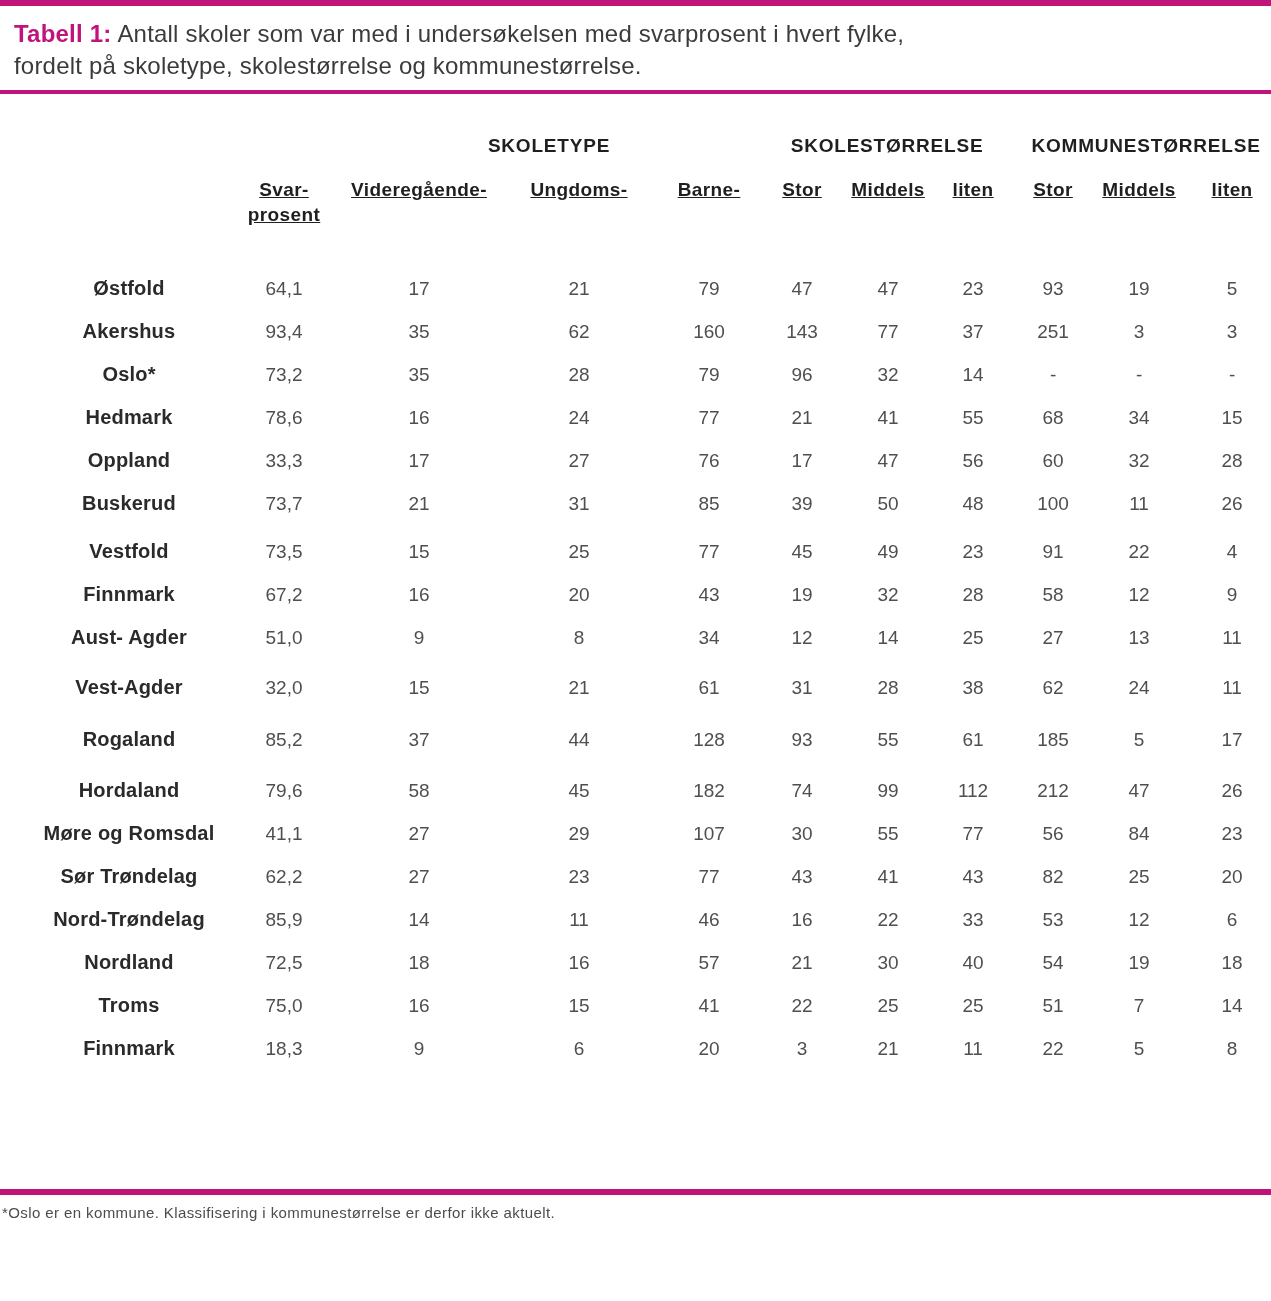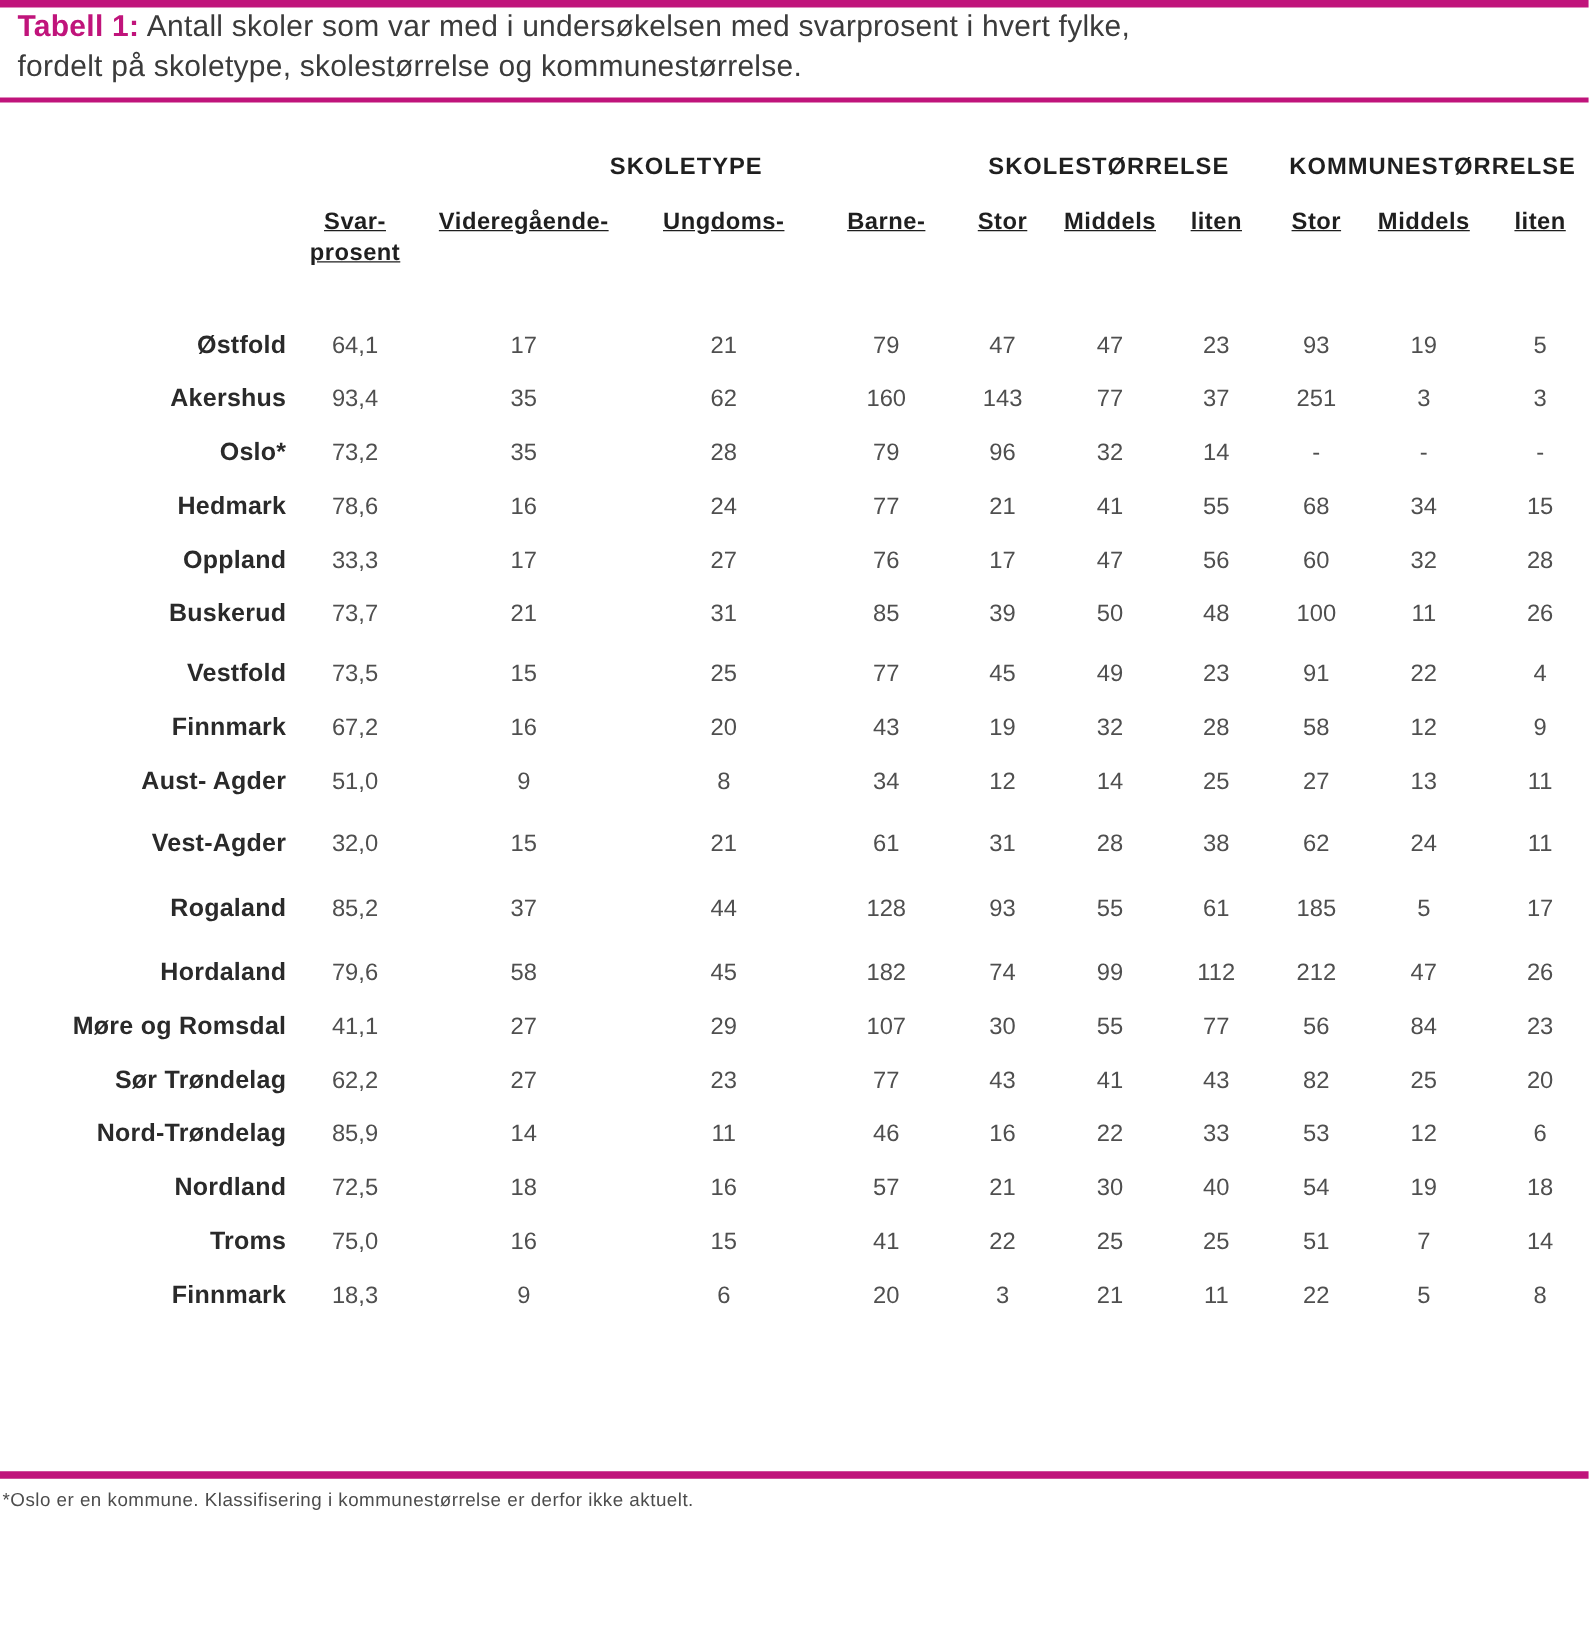--- a/index.html
+++ b/index.html
@@ -13,40 +13,40 @@
   html,body{margin:0;padding:0;}
   body{
     width:1271px;height:1301px;background:#ffffff;overflow:hidden;
     font-family:"Liberation Sans", sans-serif;
   }
   .rule{background:var(--accent);width:1271px;}
   .rule.top{height:6px;}
   .rule.mid{height:4px;margin-top:8px;}
   .rule.bottom{height:6px;margin-top:119px;}
   .title-block{
-    padding:0 16px 0 14px;font-size:24px;line-height:32px;
+    padding:12px 16px 0 14px;font-size:24px;line-height:32px;
     color:var(--title-text);letter-spacing:0.2px;
   }
   .t-label{color:var(--accent);font-weight:700;margin-right:6px;}
   table{
     border-collapse:collapse;table-layout:fixed;width:1262px;margin:15px;
   }
   th,td{padding:0;margin:0;}
   thead th{
     font-size:19px;font-weight:700;color:var(--header-text);
     text-align:center;letter-spacing:0.4px;
   }
   tr.group-row th{height:48px;vertical-align:bottom;padding-bottom:4px;letter-spacing:0.8px;}
   tr.col-row th{height:90px;vertical-align:top;padding-top:16px;line-height:25px;text-decoration:underline;}
   tbody td{
     height:43px;font-size:19px;color:var(--value-text);
     text-align:center;vertical-align:middle;
   }
   tbody td.fylke{
-    text-align:right;padding-left:14px;font-weight:700;
+    text-align:center;padding-left:14px;font-weight:700;
     color:var(--fylke-text);font-size:20px;letter-spacing:0.2px;
   }
   tr.gap-5 td{padding-top:5px;}
   tr.gap-7 td{padding-top:7px;}
   tr.gap-8 td{padding-top:8px;}
   tr.gap-9 td{padding-top:9px;}
   tr.gap-20 td{padding-top:20px;}
   .footnote{
     font-size:15px;color:var(--footnote-text);
     padding:9px 0 0 2px;letter-spacing:0.4px;

